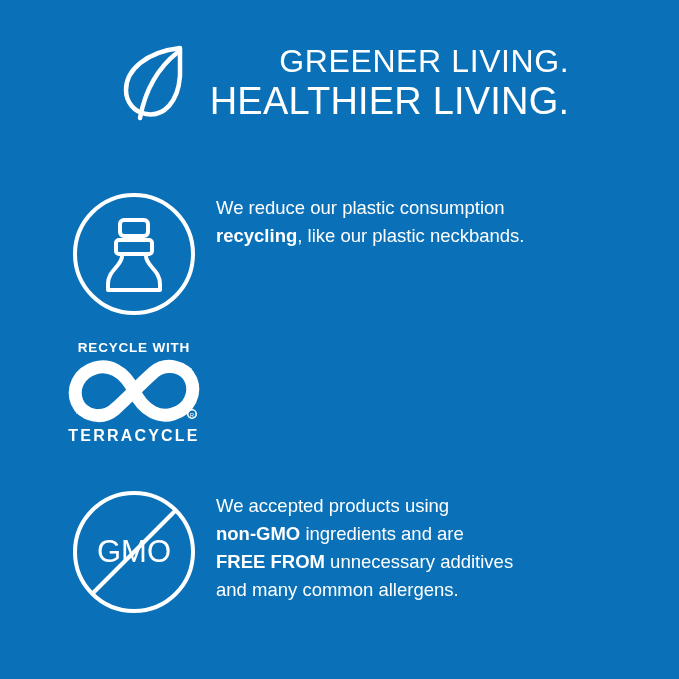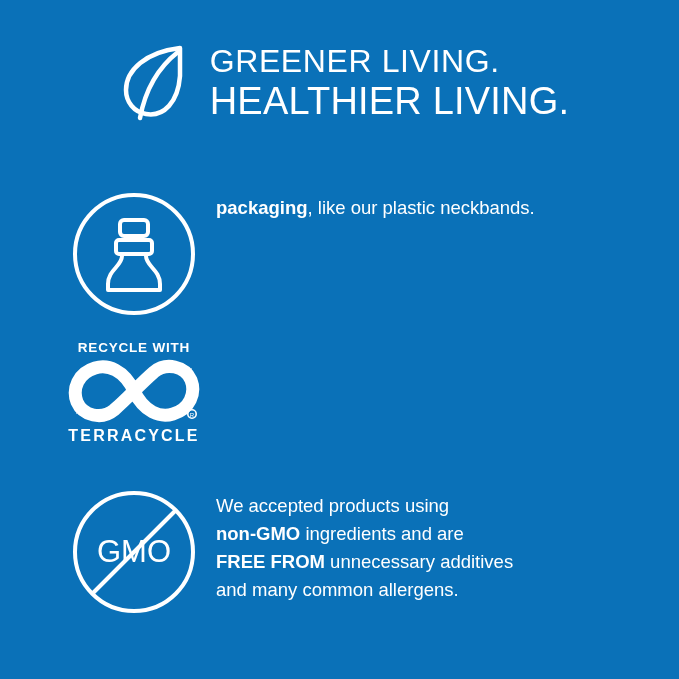--- a/index.html
+++ b/index.html
@@ -24,20 +24,21 @@
   
   .header {
     position: absolute;
     left: 0;
     top: 40px;
     width: 679px;
     display: flex;
     flex-direction: row;
     align-items: center;
     justify-content: center;
+    text-align: right;
   }
   .leaf-mark {
     width: 86px;
     height: 86px;
     margin-right: 14px;
     flex: none;
   }
   .header-text {
     display: flex;
     flex-direction: column;
@@ -151,21 +152,22 @@
 
           <rect x="48" y="28" width="28" height="16" rx="4" ry="4" fill="none" stroke="#ffffff" stroke-width="4"></rect>
 
           <rect x="44" y="48" width="36" height="14" rx="3" ry="3" fill="none" stroke="#ffffff" stroke-width="4"></rect>
 
           <path d="M50 64 C50 74 36 78 36 92 L36 98 L88 98 L88 92 C88 78 74 74 74 64" fill="none" stroke="#ffffff" stroke-width="4" stroke-linejoin="round" stroke-linecap="round"></path>
         </svg>
       </div>
     </div>
     <div class="copy">
-      <div><b>packaging</b><span>, like our plastic neckbands.</span></div>
+      <div><span>We reduce our plastic consumption</span></div>
+      <div><b>recycling</b><span>, like our plastic neckbands.</span></div>
     </div>
   </div>
 
   <div class="row" id="row-terracycle">
     <div class="icon-cell">
       <div class="tc-block">
         <div class="tc-top">RECYCLE WITH</div>
         <div class="tc-loop">
           <svg viewBox="0 0 144 66" width="144" height="66" aria-hidden="true">
 

